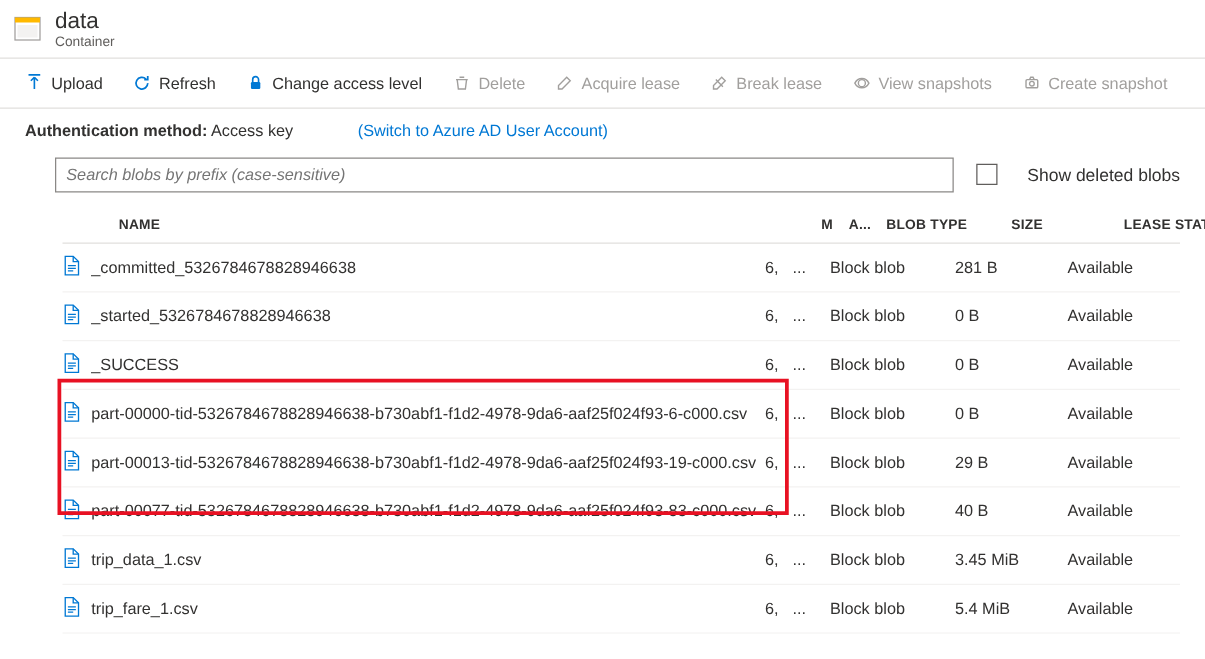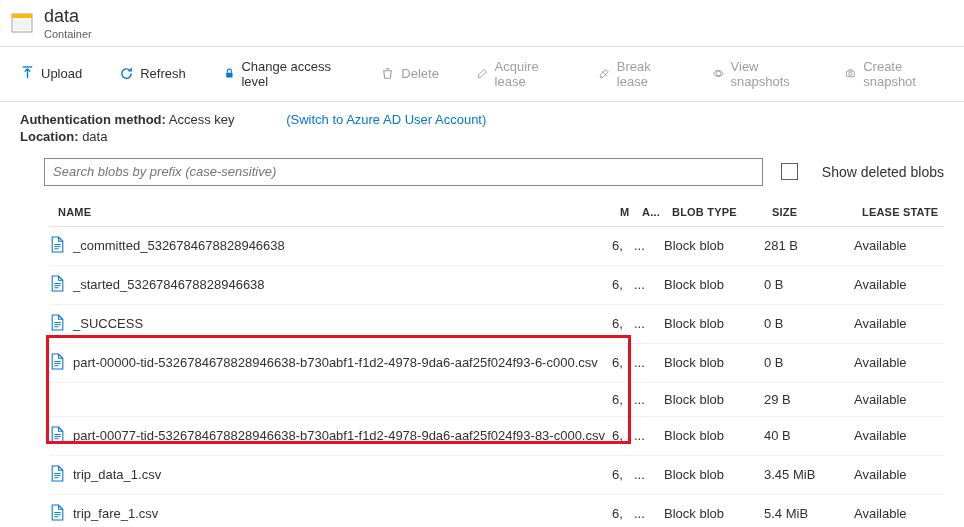--- a/index.html
+++ b/index.html
@@ -4,39 +4,39 @@
 <style>
   * { box-sizing: border-box; margin: 0; padding: 0; }
   body { font-family: "Segoe UI", Arial, sans-serif; font-size: 13px; color: #323130; background: #fff; width: 964px; }
   
   .header { display: flex; align-items: center; padding: 6px 12px 6px 10px; border-bottom: 1px solid #e1dfdd; }
   .header-icon { width: 24px; height: 24px; margin-right: 10px; display: inline-block; }
   .header-text { display: flex; flex-direction: column; }
   .header-title { font-size: 18px; font-weight: 400; color: #323130; line-height: 1.2; }
   .header-sub { font-size: 11px; color: #605e5c; }
 
-  .toolbar { display: flex; align-items: center; padding: 8px 10px; border-bottom: 1px solid #e1dfdd; gap: 17px; }
+  .toolbar { display: flex; align-items: center; padding: 8px 10px; border-bottom: 1px solid #e1dfdd; gap: 4px; }
   .tb-btn { display: inline-flex; align-items: center; gap: 6px; padding: 4px 10px; cursor: pointer; color: #323130; font-size: 13px; }
   .tb-btn.disabled { color: #a19f9d; cursor: default; }
   .tb-btn svg { width: 15px; height: 15px; }
 
   .meta { padding: 10px 20px 4px 20px; font-size: 13px; }
   .meta-row { margin-bottom: 2px; }
   .meta-label { font-weight: 600; }
   .meta-link { color: #0078d4; cursor: pointer; margin-left: 48px; }
 
   .search-row { display: flex; align-items: center; padding: 8px 20px 10px 20px; gap: 18px; }
   .search-input { flex: 1; border: 1px solid #8a8886; padding: 5px 8px; font-size: 13px; font-style: italic; color: #605e5c; height: 28px; margin-left: 24px; }
   .chk-wrap { display: inline-flex; align-items: center; gap: 24px; font-size: 14px; }
   .chk-box { width: 17px; height: 17px; border: 1px solid #605e5c; display: inline-block; }
 
   .grid { padding: 0 20px 0 50px; }
   .grid-head { display: flex; align-items: center; border-bottom: 1px solid #e1dfdd; padding: 10px 0 8px 0; font-size: 11px; font-weight: 600; color: #323130; letter-spacing: 0.2px; }
   .grid-row { display: flex; align-items: center; border-bottom: 1px solid #f3f2f1; padding: 9px 0; font-size: 13px; justify-content: flex-end; }
-  .col-name { flex: 0 0 570px; display: flex; align-items: center; gap: 8px; padding-left: 8px; overflow: hidden; }
+  .col-name { flex: 0 0 570px; display: flex; align-items: center; gap: 8px; padding-left: 8px; overflow: hidden; margin-left: 37px; }
   .col-m { flex: 0 0 22px; }
   .col-a { flex: 0 0 30px; }
   .col-btype { flex: 0 0 100px; }
   .col-size { flex: 0 0 90px; }
   .col-lease { flex: 0 0 90px; }
   .file-icon { flex-shrink: 0; width: 15px; height: 17px; }
   .highlight-box { position: absolute; border: 3px solid #e81123; pointer-events: none; }
   .grid-body { position: relative; }
 </style>
 </head>
@@ -111,24 +111,20 @@
     <span>Create snapshot</span>
   </div>
 </div>
 
 <div class="meta">
   <div class="meta-row">
     <span class="meta-label">Authentication method:</span>
     <span>Access key</span>
     <span class="meta-link">(Switch to Azure AD User Account)</span>
   </div>
-  <div class="meta-row">
-    <span class="meta-label">Location:</span>
-    <span>data</span>
-  </div>
 </div>
 
 <div class="search-row">
   <input class="search-input" placeholder="Search blobs by prefix (case-sensitive)" style="">
   <label class="chk-wrap">
     <span class="chk-box"></span>
     <span>Show deleted blobs</span>
   </label>
 </div>
 
@@ -197,20 +193,28 @@
             </svg></span>
           <span>part-00000-tid-5326784678828946638-b730abf1-f1d2-4978-9da6-aaf25f024f93-6-c000.csv</span>
         </div>
         <div class="col-m">6,</div>
         <div class="col-a">...</div>
         <div class="col-btype">Block blob</div>
         <div class="col-size">0 B</div>
         <div class="col-lease">Available</div>
       </div>
       <div class="grid-row">
+        <div class="col-name">
+          <span><svg class="file-icon" viewBox="0 0 14 16">
+              <path d="M2 1h6l4 4v10H2z" fill="#fff" stroke="#0078d4" stroke-width="1"></path>
+              <path d="M8 1v4h4" fill="none" stroke="#0078d4" stroke-width="1"></path>
+              <path d="M4 8h6M4 10h6M4 12h4" stroke="#0078d4" stroke-width="0.9"></path>
+            </svg></span>
+          <span>part-00013-tid-5326784678828946638-b730abf1-f1d2-4978-9da6-aaf25f024f93-19-c000.csv</span>
+        </div>
         <div class="col-m">6,</div>
         <div class="col-a">...</div>
         <div class="col-btype">Block blob</div>
         <div class="col-size">29 B</div>
         <div class="col-lease">Available</div>
       </div>
       <div class="grid-row">
         <div class="col-name">
           <span><svg class="file-icon" viewBox="0 0 14 16">
               <path d="M2 1h6l4 4v10H2z" fill="#fff" stroke="#0078d4" stroke-width="1"></path>

